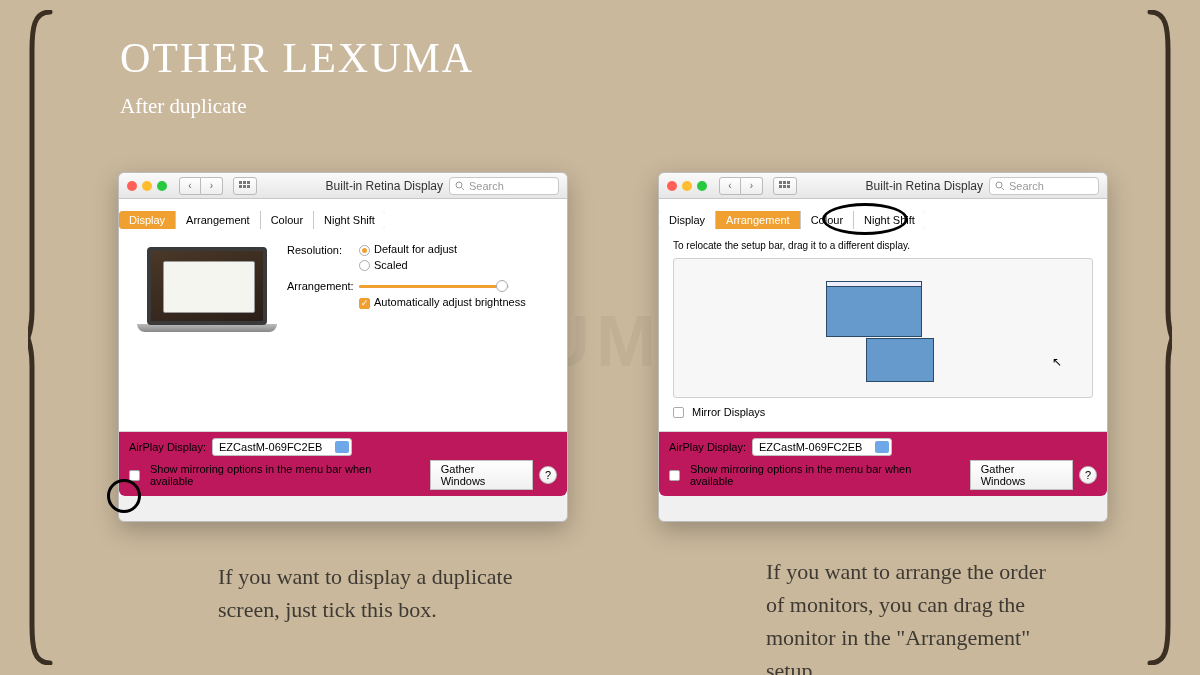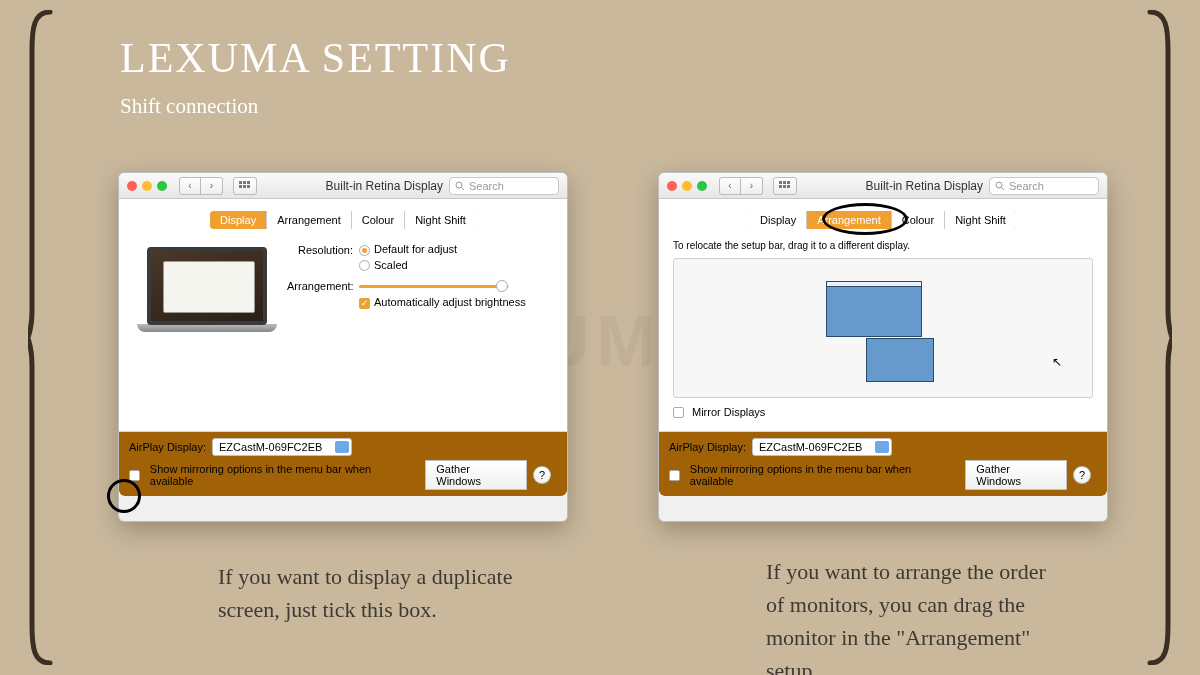--- a/index.html
+++ b/index.html
@@ -86,21 +86,20 @@
   }
   
   .panel-body {
     height: 297px;
     background:#fff;
     position:relative;
     overflow:hidden;
   }
   .tabs {
     display:flex;
-    justify-content:center;
     margin-top:12px;
     position:relative;
   }
   .tabstrip {
     display:flex;
     border-radius:4px;
     overflow:hidden;
     box-shadow: inset 0 0 0 1px #c8c8c8;
   }
   .tab {
@@ -137,21 +136,21 @@
   .laptop-win{
     position:absolute;left:12px;top:10px;width:92px;height:52px;background:#f5f5f0;
     border:1px solid #999;border-radius:2px;
   }
   .laptop-base{
     width:140px;height:8px;background:linear-gradient(#bbb,#888);
     border-radius:0 0 12px 12px;margin-top:-1px;
   }
   .settings-col { flex:1; }
   .setting-row { display:flex; align-items:flex-start; margin-bottom:8px; font-size:11px; }
-  .setting-label { width:72px; text-align:right; padding-right:6px; padding-top:1px;}
+  .setting-label { width:72px; padding-right:6px; padding-top:1px;}
   .radio { width:11px;height:11px;border:1px solid #aaa;border-radius:50%;display:inline-block;vertical-align:middle;margin-right:4px;background:#fff;}
   .radio.on::after{content:"";display:block;width:5px;height:5px;background:#f0a030;border-radius:50%;margin:2px;}
   .slider-track { width:150px;height:3px;background:#ddd;border-radius:2px;position:relative;margin-top:6px;}
   .slider-fill{height:100%;background:#f0a030;border-radius:2px;width:92%;}
   .slider-thumb{width:12px;height:12px;background:#fff;border:1px solid #aaa;border-radius:50%;position:absolute;top:-5px;left:91%;}
   .chk{width:11px;height:11px;border:1px solid #aaa;border-radius:2px;display:inline-block;vertical-align:middle;margin-right:4px;background:#fff;}
   .chk.on{background:#f0a030;border-color:#f0a030;}
   .chk.on::after{content:"✓";color:#fff;font-size:9px;line-height:9px;display:block;text-align:center;}
   .select{
     background:#fff;border:1px solid #c0c0c0;border-radius:3px;
@@ -165,23 +164,23 @@
     background:linear-gradient(#fff,#f0f0f0);border:1px solid #c0c0c0;
     border-radius:0;padding:2px 10px;font-size:11px;
   }
   .helpbtn{
     width:18px;height:18px;border:1px solid #c0c0c0;border-radius:50%;
     background:linear-gradient(#fff,#f0f0f0);display:flex;align-items:center;justify-content:center;
     font-size:11px;
   }
   
   .footer-area{
-    position:absolute;left:0;right:0;bottom:0;background:#a16207;
+    position:absolute;left:0;right:0;bottom:0;background:#be185d;
     border-top:1px solid #d8d8d8;border-radius:0 0 6px 6px;
-    padding:6px 16px 6px 10px;
+    padding:6px 10px 6px 10px;
   }
   .footer-area .row1{display:flex;align-items:center;gap:6px;margin-bottom:4px;}
   .footer-area .row2{display:flex;align-items:center;gap:6px;}
   .footer-area .spacer{flex:1;}
   
   .arrange-hint { font-size:10px; margin:10px 14px 6px 14px; line-height:1.3; }
   .arrange-area {
     margin:4px 14px; height:140px; background:#f7f7f7; border:1px solid #d0d0d0;
     border-radius:3px; position:relative;
   }
@@ -232,22 +231,22 @@
   <svg viewBox="0 0 28 655">
     <path d="M22 2 C6 2 4 18 4 40 L4 300 C4 320 0 326 0 328 C0 330 4 336 4 356 L4 615 C4 638 6 653 22 653" stroke="#3a2f22" stroke-width="5" fill="none" stroke-linecap="round"></path>
   </svg>
 </div>
 <div class="bracket-right">
   <svg viewBox="0 0 28 655">
     <path d="M6 2 C22 2 24 18 24 40 L24 300 C24 320 28 326 28 328 C28 330 24 336 24 356 L24 615 C24 638 22 653 6 653" stroke="#3a2f22" stroke-width="5" fill="none" stroke-linecap="round"></path>
   </svg>
 </div>
 
-<h1 class="page-title">LEXUMA SETTING</h1>
-<h2 class="page-subtitle">Shift connection</h2>
+<h1 class="page-title">OTHER LEXUMA</h1>
+<h2 class="page-subtitle">After duplicate</h2>
 
 <div class="watermark">LEXUMA</div>
 
 <div class="panel panel-left">
   <div class="titlebar">
     <div class="traffic">
       <div class="dot red"></div>
       <div class="dot yel"></div>
       <div class="dot grn"></div>
     </div>

